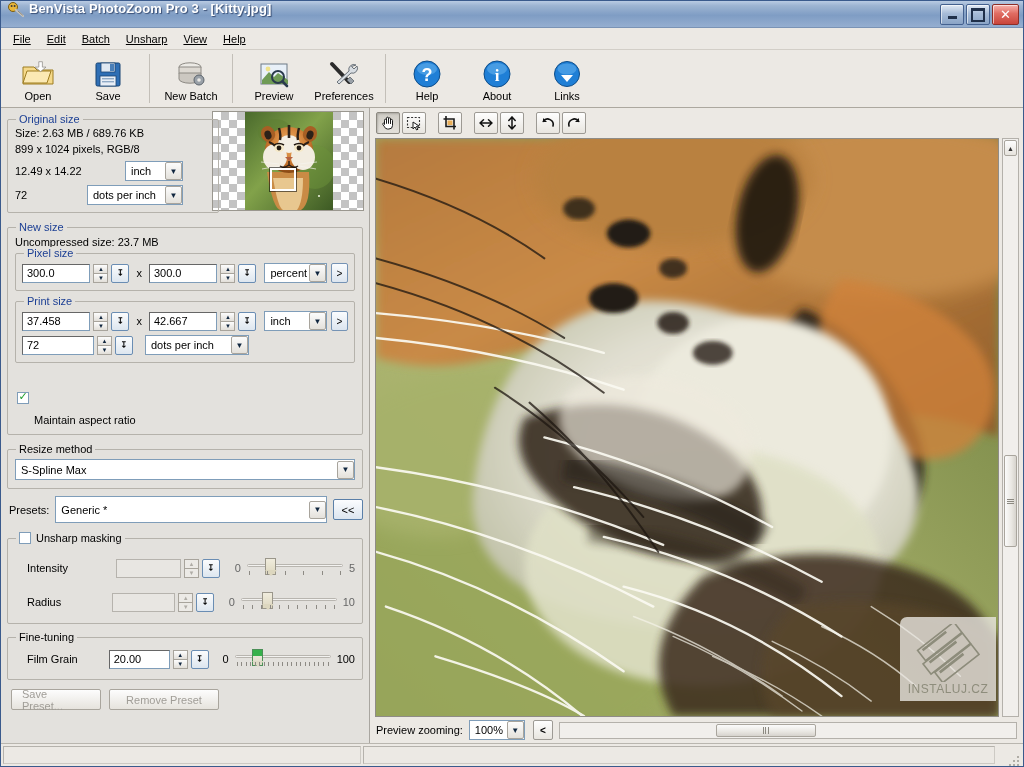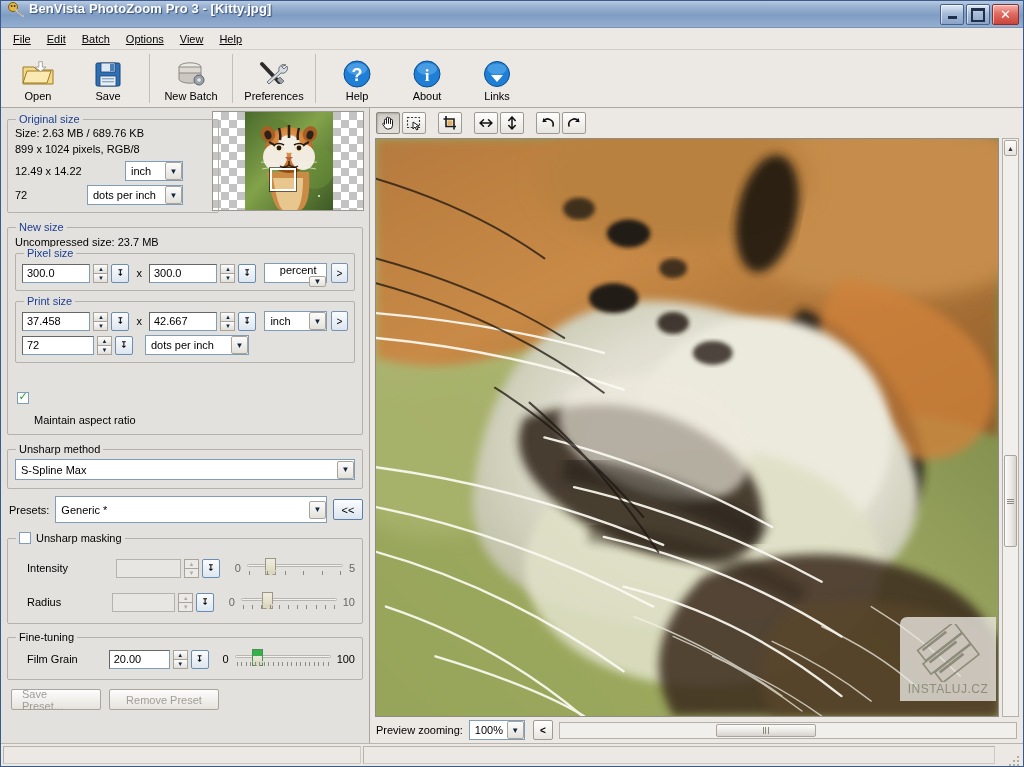--- a/index.html
+++ b/index.html
@@ -305,21 +305,21 @@
       <div class="tb-btn close">
         <span class="g">✕</span>
       </div>
     </div>
   </div>
 
   <div class="menubar">
     <div class="menu-item"><u>File</u></div>
     <div class="menu-item"><u>Edit</u></div>
     <div class="menu-item"><u>Batch</u></div>
-    <div class="menu-item"><u>Options</u></div>
+    <div class="menu-item"><u>Unsharp</u></div>
     <div class="menu-item"><u>View</u></div>
     <div class="menu-item"><u>Help</u></div>
   </div>
 
   <div class="toolbar">
 
     <div class="tbar-btn">
       <div class="tbar-ico">
         <svg width="34" height="28" viewBox="0 0 34 28">
           <path d="M2 7 h11 l3 3 h16 v14 H2 Z" fill="#f5d98a" stroke="#9d7c20" stroke-width="1"></path>
@@ -354,20 +354,32 @@
           <path d="M5 13 v6 a11 4.2 0 0 0 22 0 v-6 Z" fill="#ccc8c1" stroke="#8d8a84" stroke-width="1"></path>
           <circle cx="25" cy="20" r="5" fill="#9aa1a8" stroke="#5c646c" stroke-width="1"></circle>
           <circle cx="25" cy="20" r="1.8" fill="#eceae5"></circle>
         </svg>
       </div>
       <div class="lbl">New Batch</div>
     </div>
 
     <div class="tbar-sep"></div>
 
+    <div class="tbar-btn">
+      <div class="tbar-ico">
+        <svg width="32" height="28" viewBox="0 0 32 28">
+          <rect x="3" y="4" width="26" height="20" fill="#e8f0f8" stroke="#6d7a86" stroke-width="1"></rect>
+          <path d="M4 20 l7-8 5 5 4-4 10 7 v4 H4 Z" fill="#6f9b55"></path>
+          <circle cx="10" cy="9" r="2.4" fill="#f0e28a"></circle>
+          <circle cx="20" cy="17" r="6" fill="none" stroke="#2b3b4d" stroke-width="2"></circle>
+          <path d="M24.5 21.5 L29 26" stroke="#2b3b4d" stroke-width="2.6" stroke-linecap="round"></path>
+        </svg>
+      </div>
+      <div class="lbl">Preview</div>
+    </div>
 
     <div class="tbar-btn">
       <div class="tbar-ico">
         <svg width="34" height="28" viewBox="0 0 34 28">
           <path d="M5 4 L22 22" stroke="#2b2b2b" stroke-width="4" stroke-linecap="round"></path>
           <path d="M20 20 l4 4 3-3 -4-4 Z" fill="#9aa1a8" stroke="#5c646c" stroke-width=".8"></path>
           <path d="M29 5 a5 5 0 0 0 -7 6 L10 22 l2 2 L24 13 a5 5 0 0 0 6 -7 l-3 3 -2.5-2.5 Z" fill="#d8dde2" stroke="#6b737a" stroke-width="1"></path>
         </svg>
       </div>
       <div class="lbl">Preferences</div>
@@ -507,21 +519,21 @@
             </div>
             <span class="xlbl">x</span>
             <div class="tfield" style="width:72px;">300.0</div>
             <div class="spin">
               <div class="sb">▲</div>
               <div class="sb">▼</div>
             </div>
             <div class="defbtn">
               <span class="gl">↧</span>
             </div>
-            <div class="combo" style="width:66px;margin-left:8px;flex-direction:column;">
+            <div class="combo" style="width:66px;margin-left:8px;">
               <span>percent</span>
               <span class="arrow">▼</span>
             </div>
             <div class="gobtn">&gt;</div>
           </div>
         </div>
 
         <div class="grp inner" style="margin:0 0 6px 0;padding:9px 6px 7px 6px;">
           <div class="cap">Print size</div>
           <div class="line">
@@ -566,21 +578,21 @@
 
         <div class="line" style="margin:2px 0 0 2px;">
           <div class="chk">
             <span class="tick">✓</span>
           </div>
           <span class="txt" style="margin-left:5px;margin-top:45px;">Maintain aspect ratio</span>
         </div>
       </div>
 
       <div class="grp" style="margin-top:14px;padding:9px 7px 8px 7px;">
-        <div class="cap" style="color:#000;">Unsharp method</div>
+        <div class="cap" style="color:#000;">Resize method</div>
         <div class="combo" style="width:100%;box-sizing:border-box;height:21px;">
           <span>S-Spline Max</span>
           <span class="arrow">▼</span>
         </div>
       </div>
 
       <div class="line" style="margin:7px 6px 0 8px;">
         <span class="txt" style="margin-right:6px;">Presets:</span>
         <div class="combo" style="flex:1 1 auto;height:27px;">
           <span>Generic *</span>

